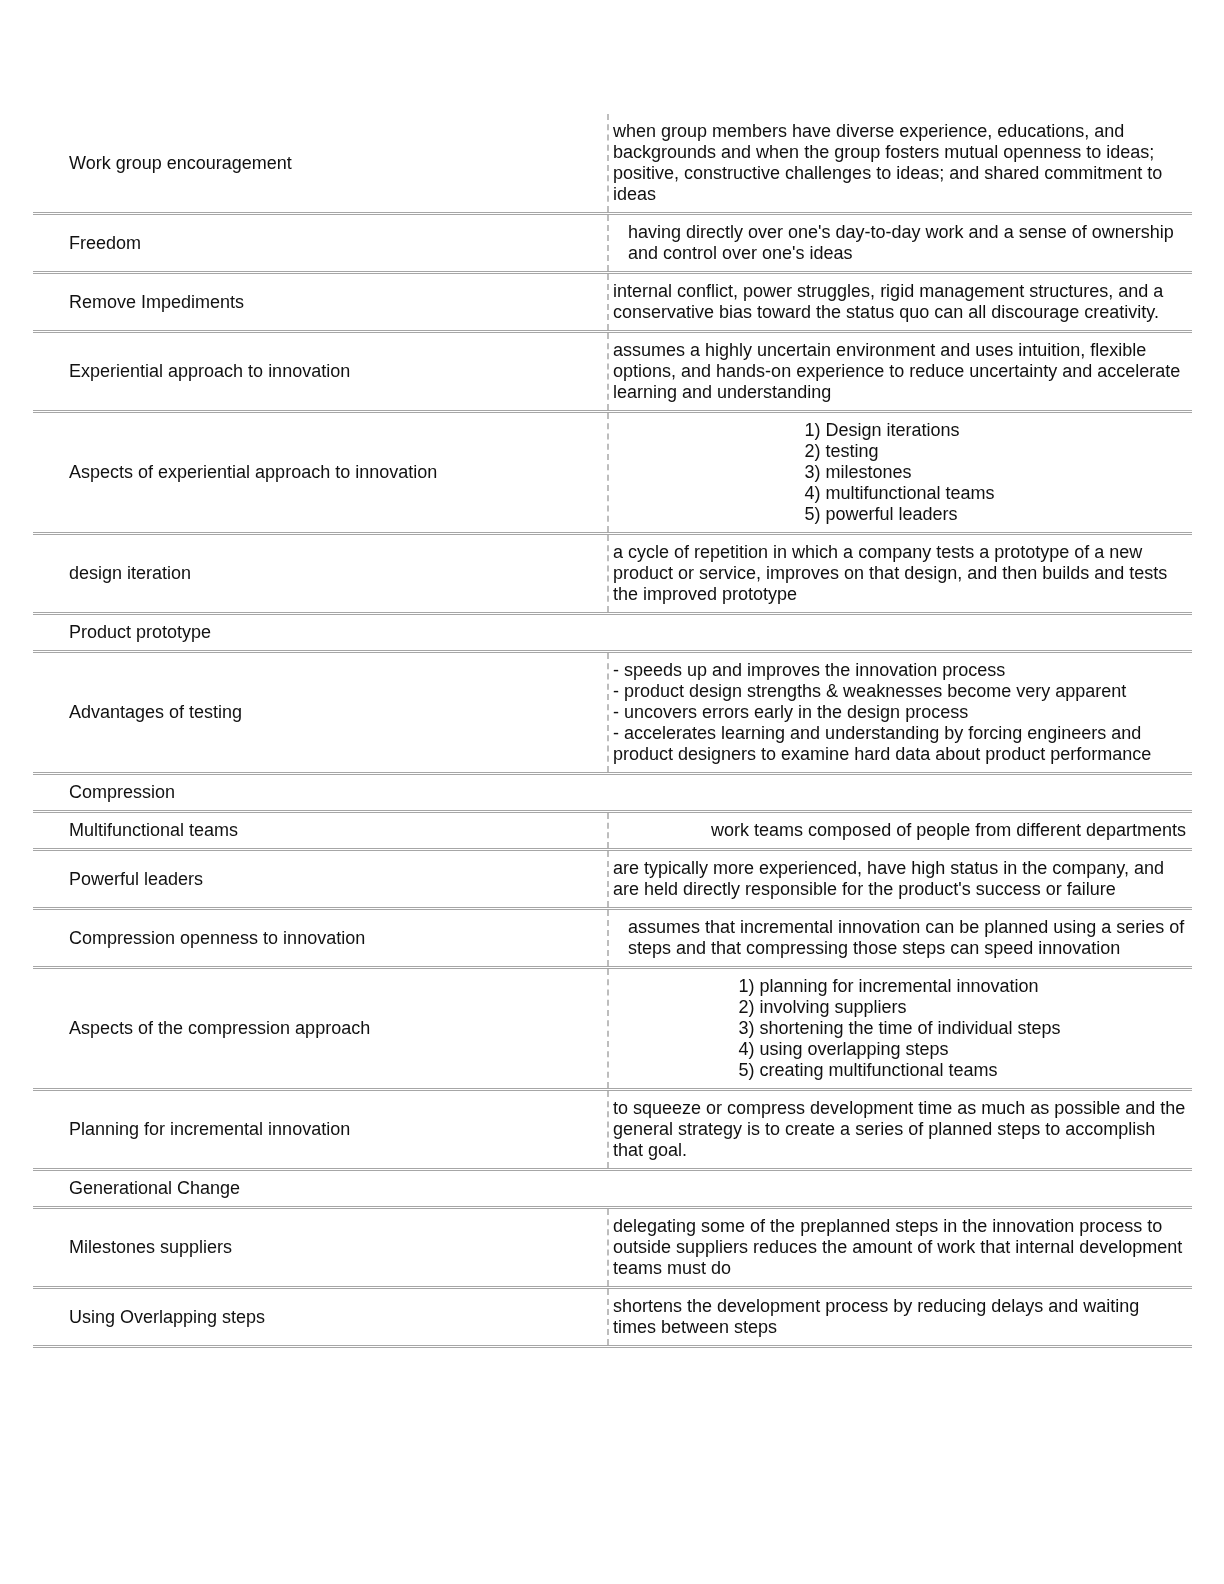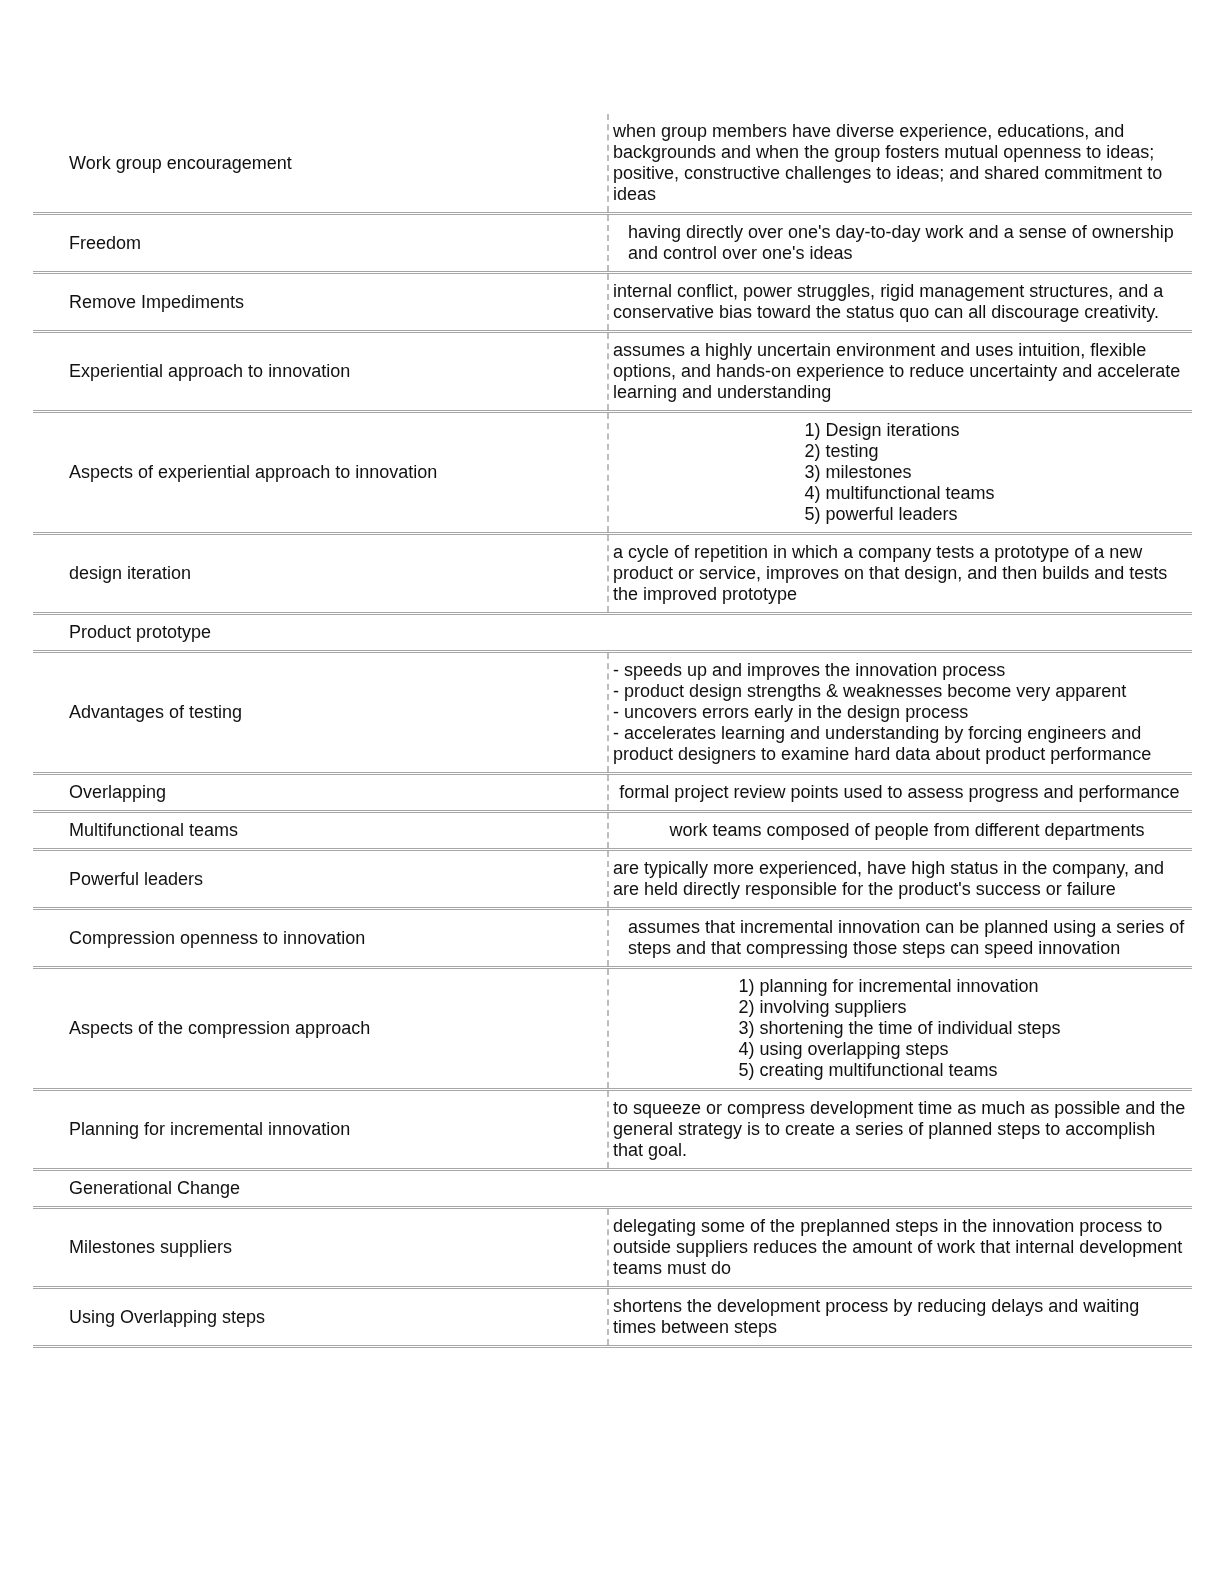--- a/index.html
+++ b/index.html
@@ -41,33 +41,34 @@
     padding:7px 36px;
     font-size:18px;
     line-height:21px;
   }
   .def-cell{
     flex:1;
     box-sizing:border-box;
     border-left:2px dashed var(--dash);
     display:flex;
     align-items:center;
-    justify-content:center;
+    justify-content:flex-end;
     padding:7px 6px 7px 4px;
   }
   .def-text{
     font-size:18px;
     line-height:21px;
     text-align:left;
     white-space:pre-line;
   }
   .def-cell.indent .def-text{
     padding-left:15px;
   }
   .def-cell.list{
+    justify-content:center;
   }
   .def-cell.list .def-text{
     padding-left:0;
   }
 </style>
 </head>
 <body>
 
 <div class="page">
   <div class="table">
@@ -143,24 +144,21 @@
     <div class="def-cell">
       <div class="def-text">- speeds up and improves the innovation process
 - product design strengths &amp; weaknesses become very apparent
 - uncovers errors early in the design process
 - accelerates learning and understanding by forcing engineers and product designers to examine hard data about product performance</div>
     </div>
   </div>
 
   <div class="row">
     <div class="term-cell">
-      <span class="term-text">Overlapping</span>
-    </div>
-    <div class="def-cell">
-      <div class="def-text">formal project review points used to assess progress and performance</div>
+      <span class="term-text">Compression</span>
     </div>
   </div>
 
   <div class="row">
     <div class="term-cell">
       <span class="term-text">Multifunctional teams</span>
     </div>
     <div class="def-cell indent">
       <div class="def-text">work teams composed of people from different departments</div>
     </div>

